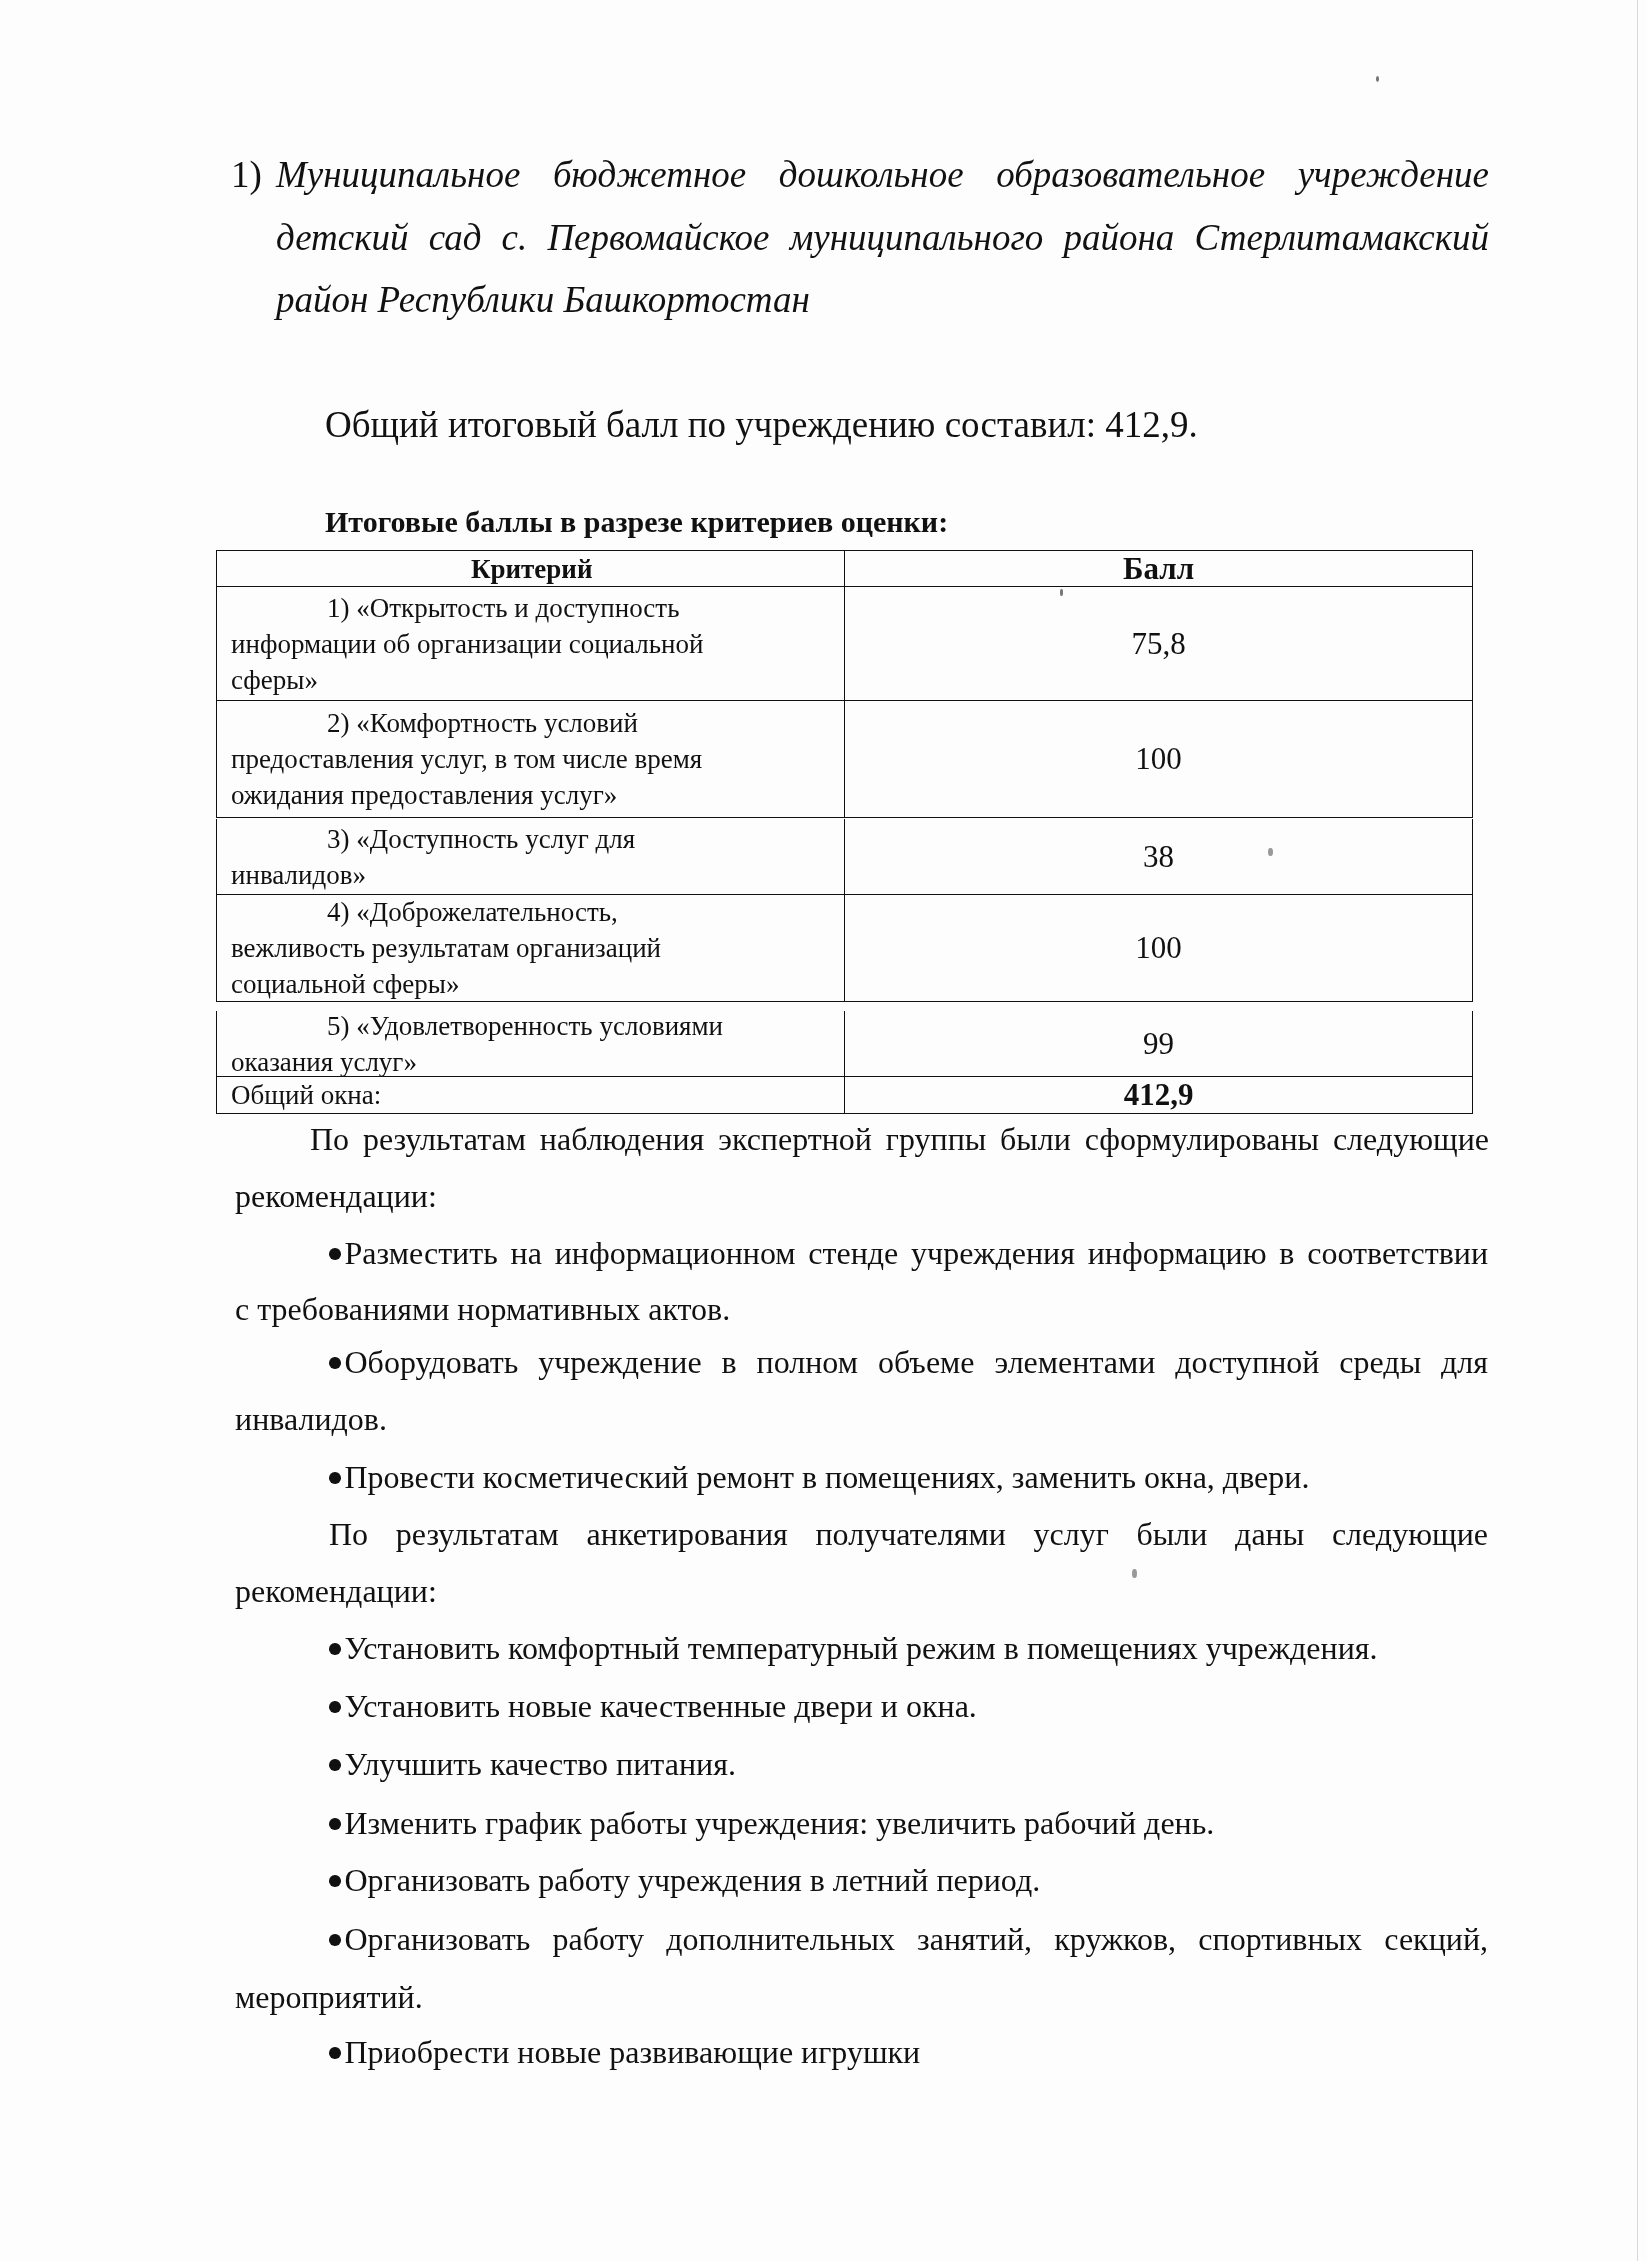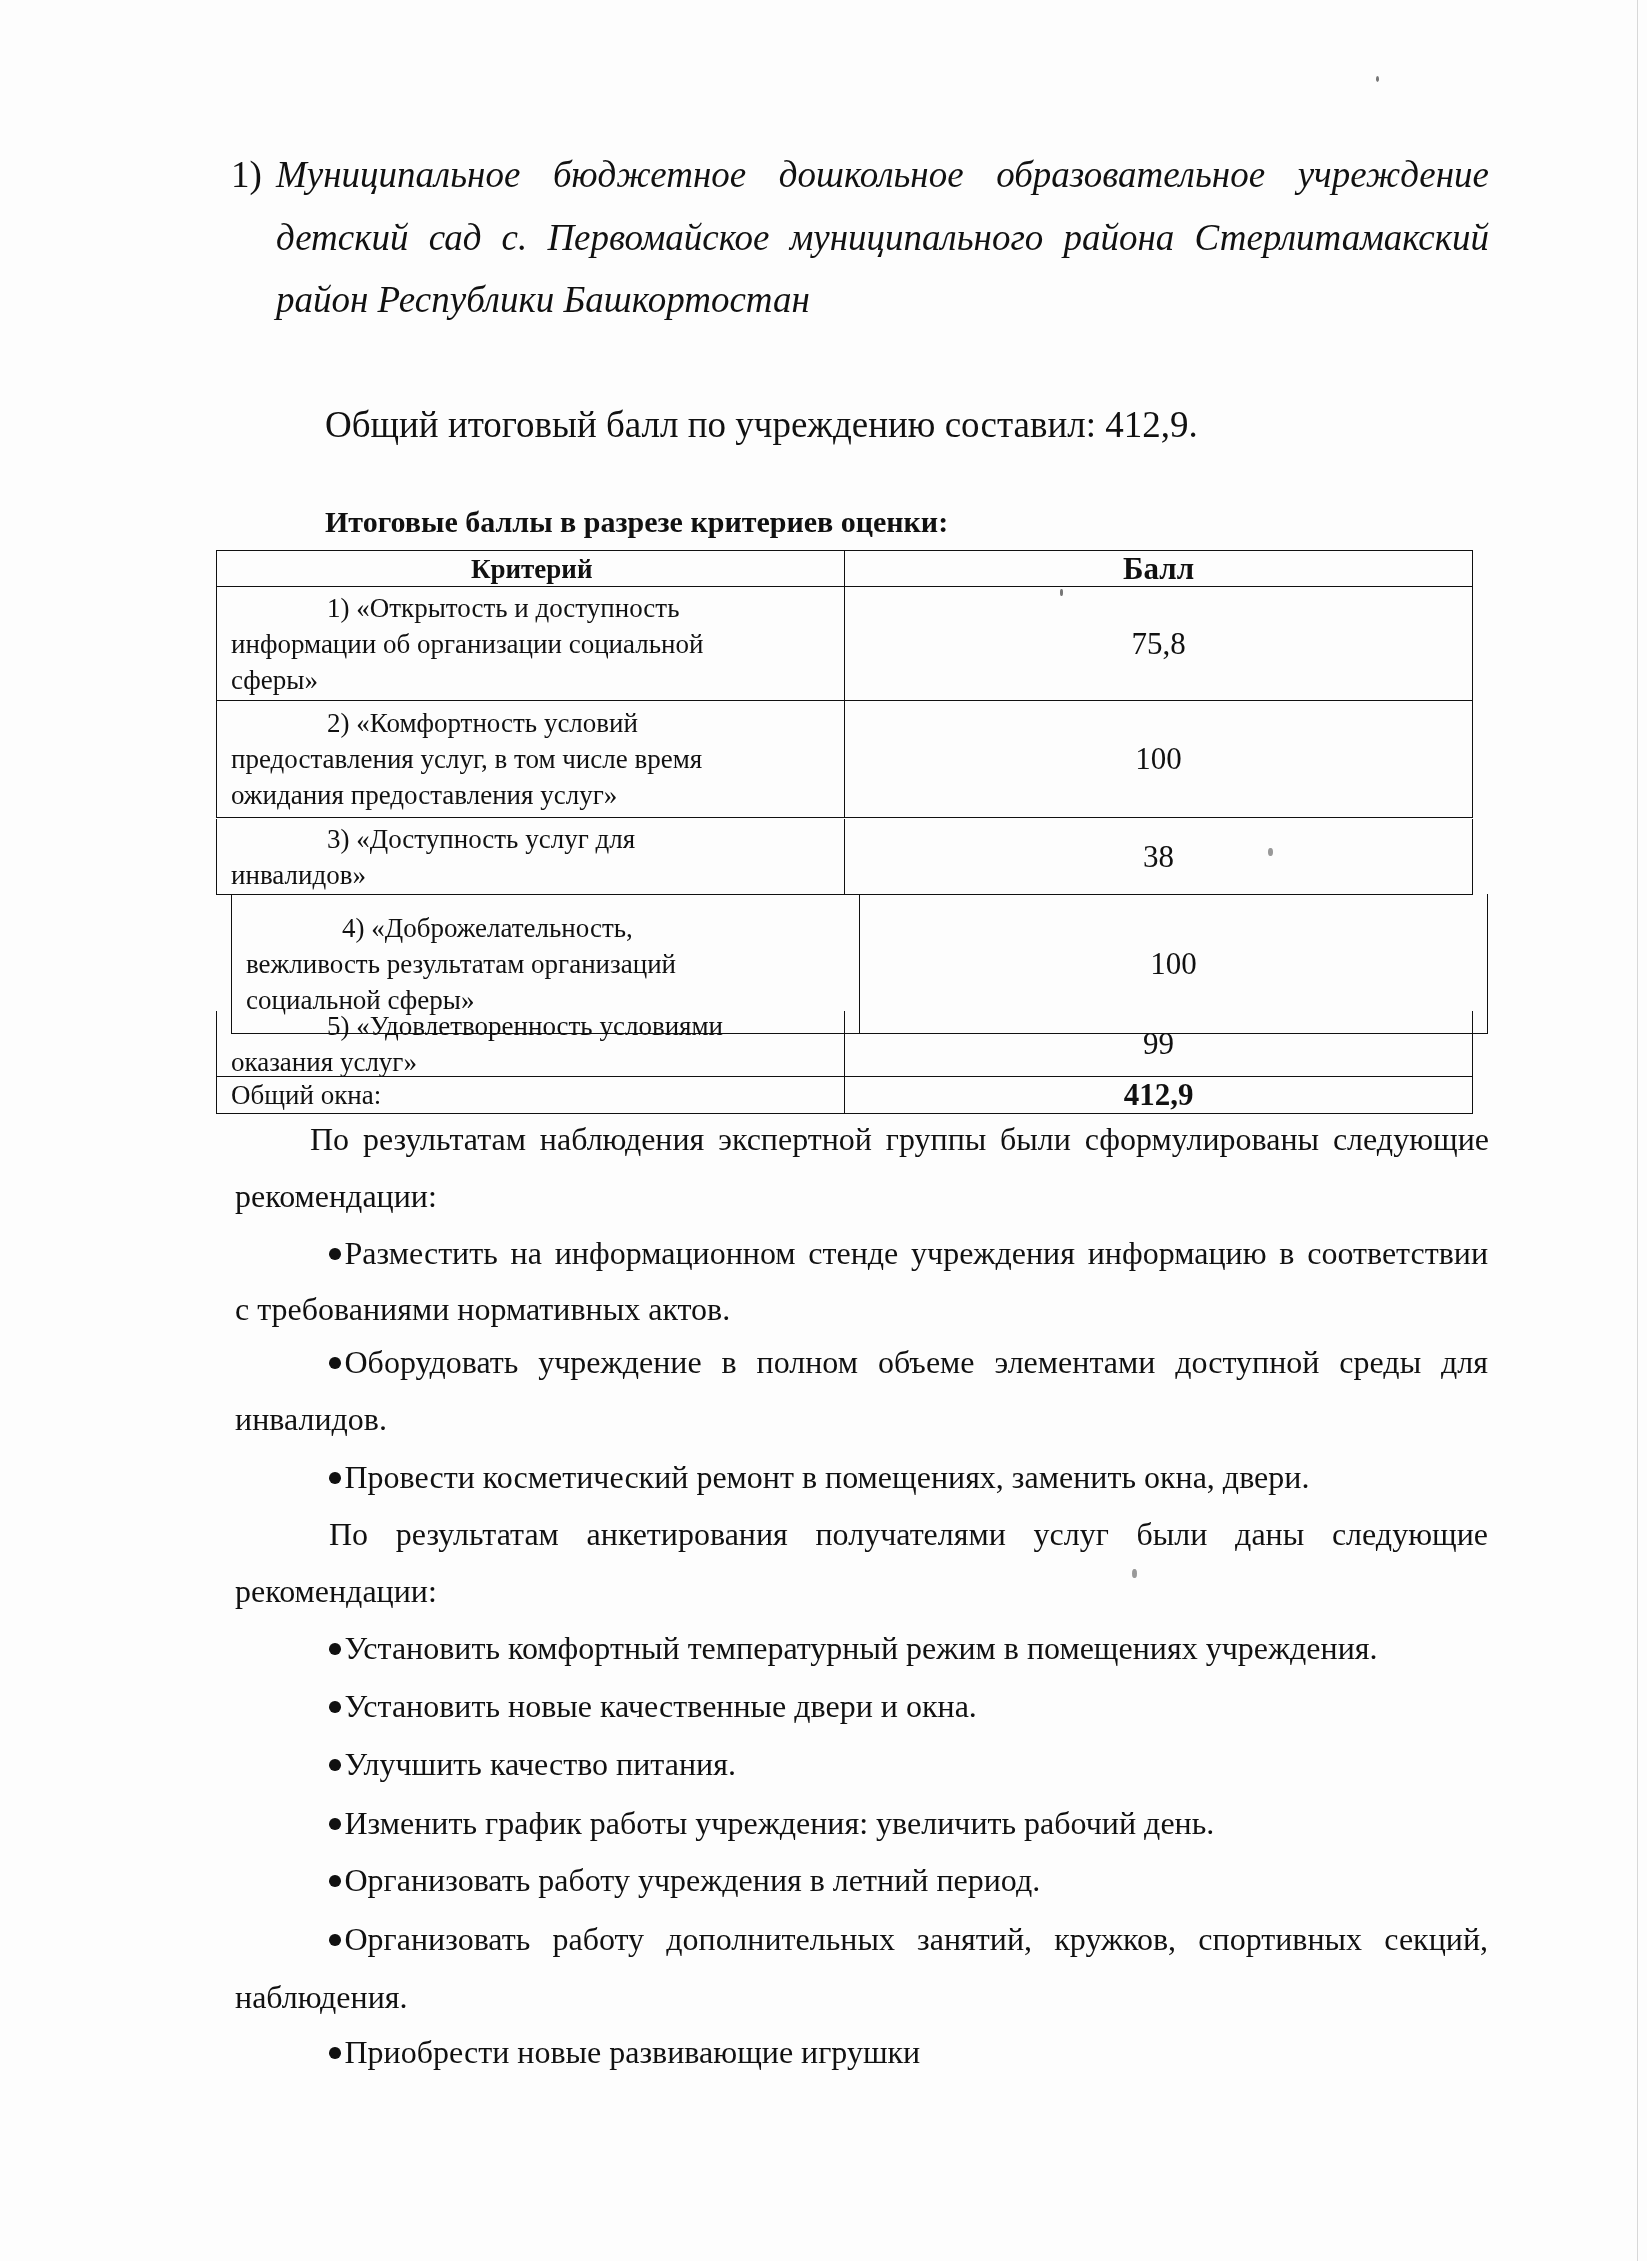--- a/index.html
+++ b/index.html
@@ -85,21 +85,21 @@
     </div>
 
     <div class="row" style="top:269px;height:76px;">
       <div class="cell-c">
         <div class="l ind">3) «Доступность услуг для</div>
         <div class="l">инвалидов»</div>
       </div>
       <div class="cell-b">38</div>
     </div>
 
-    <div class="row" style="top:344px;height:140px;margin-left:15px;">
+    <div class="row" style="top:344px;height:108px;">
       <div class="cell-c">
         <div class="l ind">4) «Доброжелательность,</div>
         <div class="l">вежливость результатам организаций</div>
         <div class="l">социальной сферы»</div>
       </div>
       <div class="cell-b">100</div>
     </div>
 
     <div class="row" style="top:461px;height:66px;">
       <div class="cell-c">
@@ -148,19 +148,19 @@
   </div>
   <div class="body-line" style="left:329px;top:1804px;">
     <span class="bullet-dot"></span><span>Изменить график работы учреждения: увеличить рабочий день.</span>
   </div>
   <div class="body-line" style="left:329px;top:1861px;">
     <span class="bullet-dot"></span><span>Организовать работу учреждения в летний период.</span>
   </div>
   <div class="body-line justify" style="left:329px;top:1920px;width:1159px;">
     <span class="bullet-dot"></span><span>Организовать работу дополнительных занятий, кружков, спортивных секций,</span>
   </div>
-  <div class="body-line" style="left:235px;top:1978px;">наблюдения.</div>
+  <div class="body-line" style="left:235px;top:1978px;">мероприятий.</div>
   <div class="body-line" style="left:329px;top:2033px;">
     <span class="bullet-dot"></span><span>Приобрести новые развивающие игрушки</span>
   </div>
 
 </div>
 
 
 </body></html>

